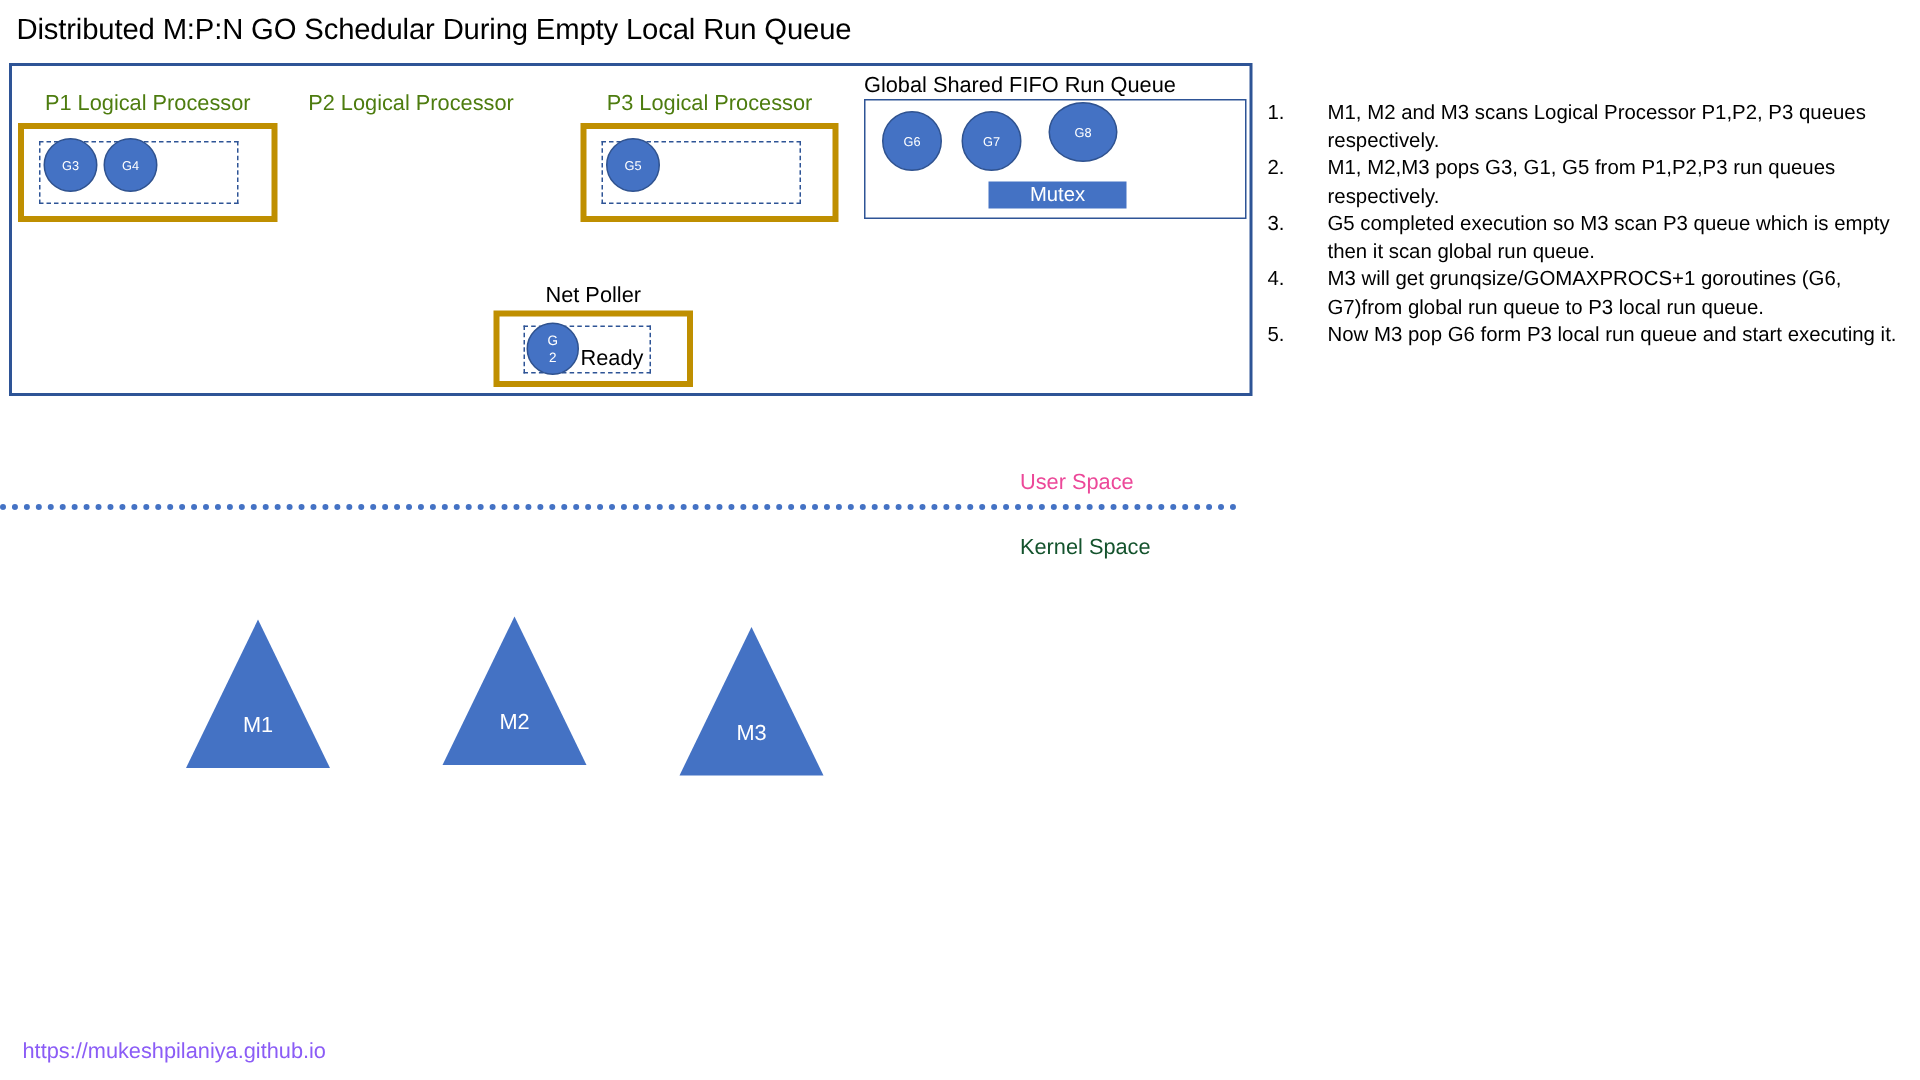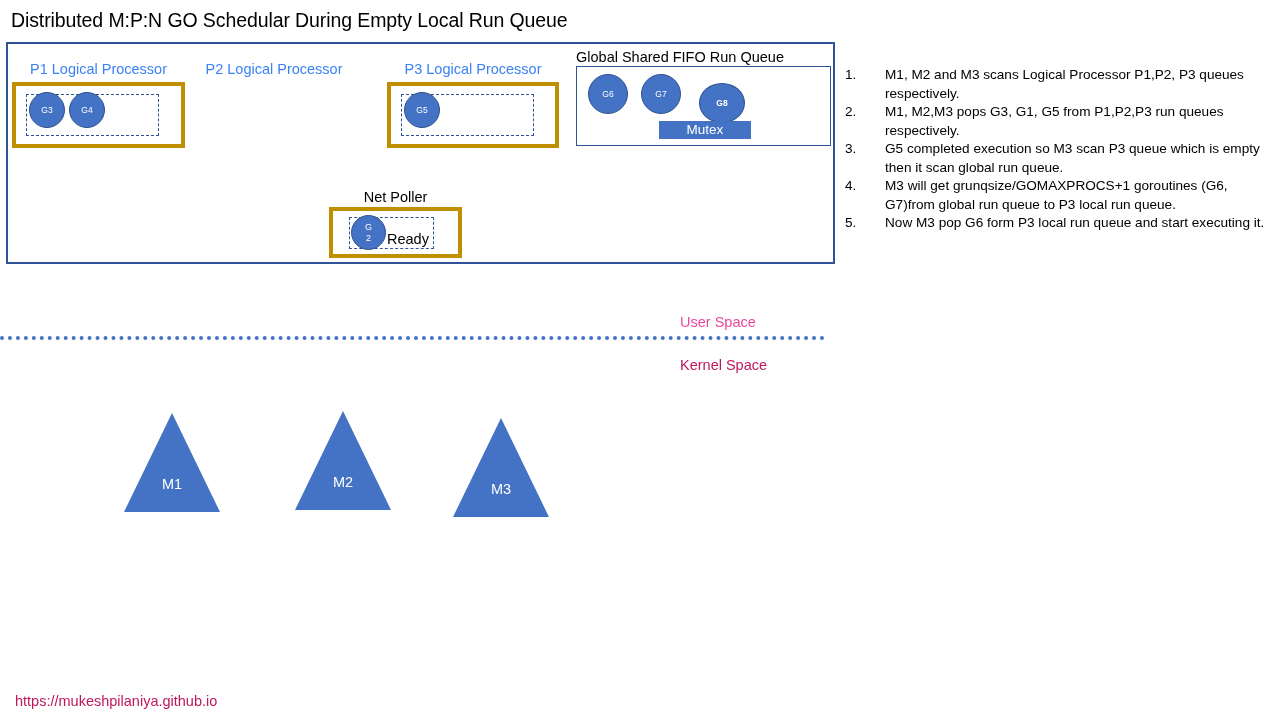--- a/index.html
+++ b/index.html
@@ -48,21 +48,21 @@
 
   
   .proc-group { position: absolute; }
   .proc-label {
     position: absolute;
     left: 0; top: 0;
     width: 100%;
     text-align: center;
     font-size: 14.5px;
     line-height: 18px;
-    color: #3b82f6;
+    color: #4d7c0f;
     white-space: nowrap;
   }
   .proc-box {
     position: absolute;
     left: 0;
     top: 22px;
     width: 100%;
     height: 66px;
     border: 4px solid #bf8f00;
     box-sizing: border-box;
@@ -198,21 +198,21 @@
     line-height: 18px;
     color: #ec4899;
     white-space: nowrap;
   }
   #kernel-space-label {
     position: absolute;
     left: 680px;
     top: 356px;
     font-size: 14.5px;
     line-height: 18px;
-    color: #be185d;
+    color: #14532d;
     white-space: nowrap;
   }
   #space-divider {
     position: absolute;
     left: 0px;
     top: 336px;
     width: 825px;
     height: 0px;
     border-top: 4px dotted #4472c4;
   }
@@ -244,21 +244,21 @@
     white-space: nowrap;
   }
 
   
   #footer-url {
     position: absolute;
     left: 15px;
     top: 692px;
     font-size: 14.5px;
     line-height: 18px;
-    color: #be185d;
+    color: #8b5cf6;
     white-space: nowrap;
   }
 </style>
 </head>
 <body>
 
 <div class="stage">
 
   <div id="page-title">Distributed M:P:N GO Schedular During Empty Local Run Queue</div>
 
@@ -285,21 +285,21 @@
           <div class="g-circle" style="left:2px; top:-3px; width:36px; height:36px;">G5</div>
         </div>
       </div>
     </div>
 
     <div id="global-queue-group" style="left:568px; top:4px; width:255px; height:100px;">
       <div id="global-queue-label">Global Shared FIFO Run Queue</div>
       <div id="global-queue-box">
         <div class="g-circle" style="left:11px; top:7px; width:40px; height:40px;">G6</div>
         <div class="g-circle" style="left:64px; top:7px; width:40px; height:40px;">G7</div>
-        <div class="g-circle" style="left:122px; top:16px; width:46px; height:40px;font-weight:bold;">G8</div>
+        <div class="g-circle" style="left:122px; top:1px; width:46px; height:40px;">G8</div>
         <div id="mutex-bar">Mutex</div>
       </div>
     </div>
 
     <div id="net-poller-group" style="left:321px; top:144px; width:133px; height:70px;">
       <div id="net-poller-label">Net Poller</div>
       <div id="net-poller-box">
         <div class="runq-dashed" style="left:16px; top:6px; width:85px; height:32px;">
           <div class="g-circle stacked" style="left:1px; top:-3px; width:35px; height:35px;">
             <span>G</span>

